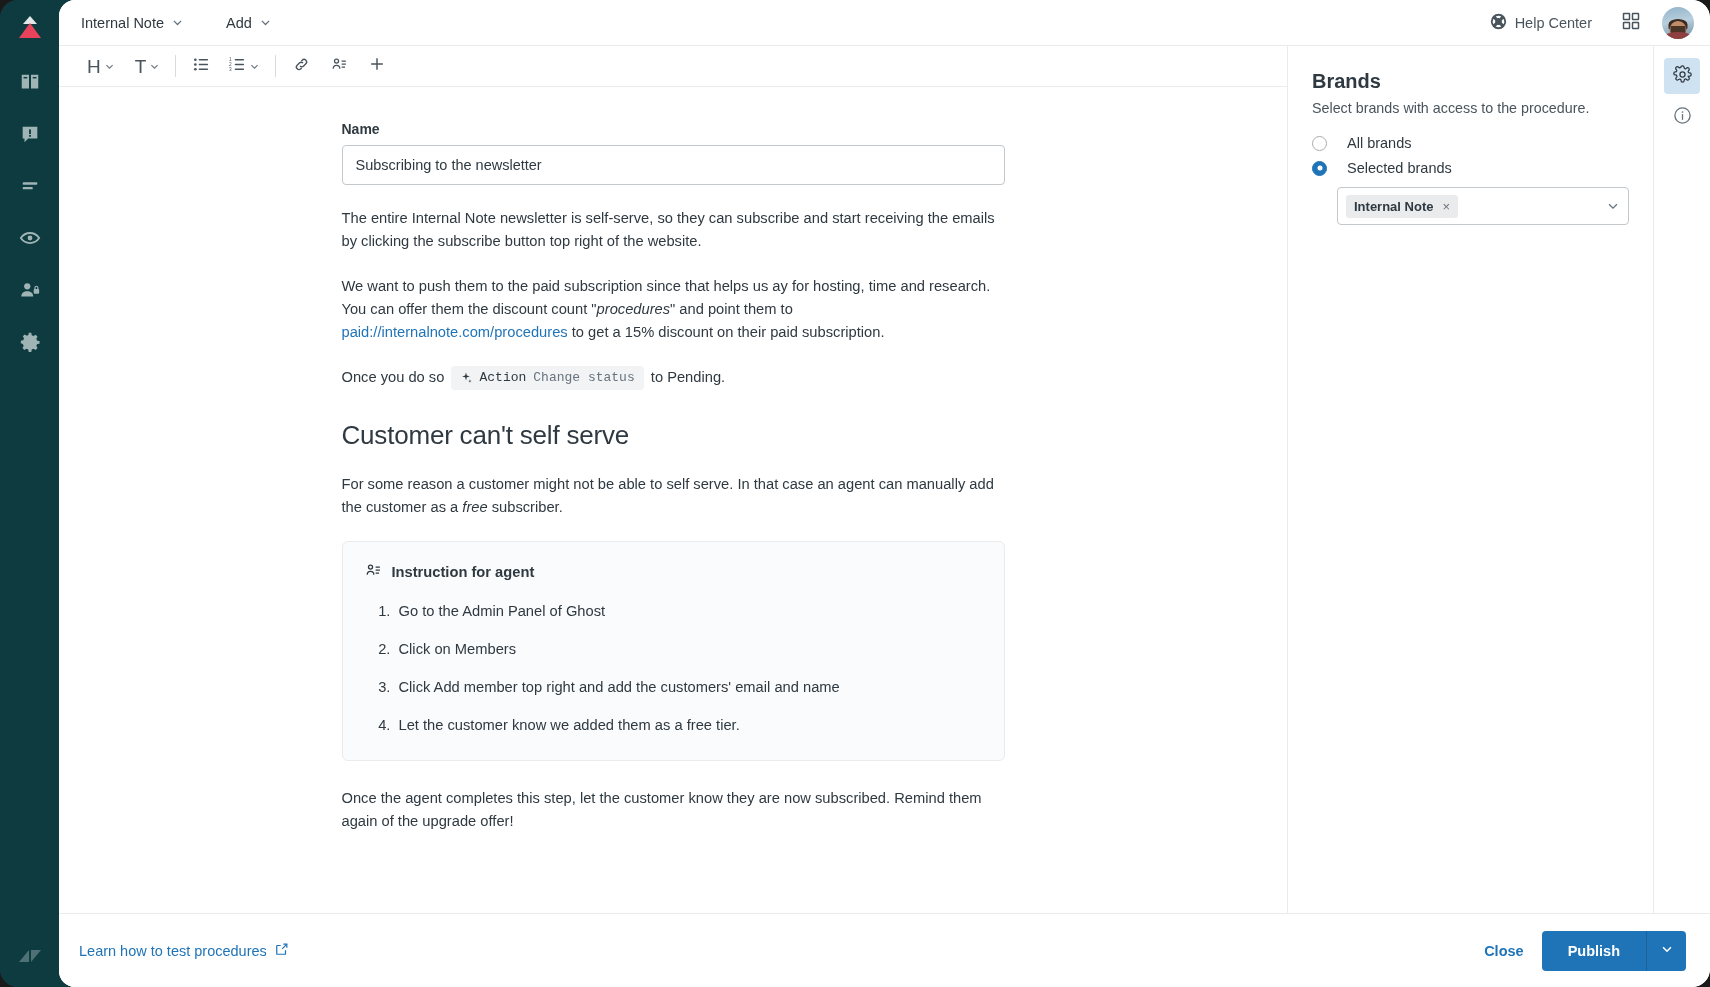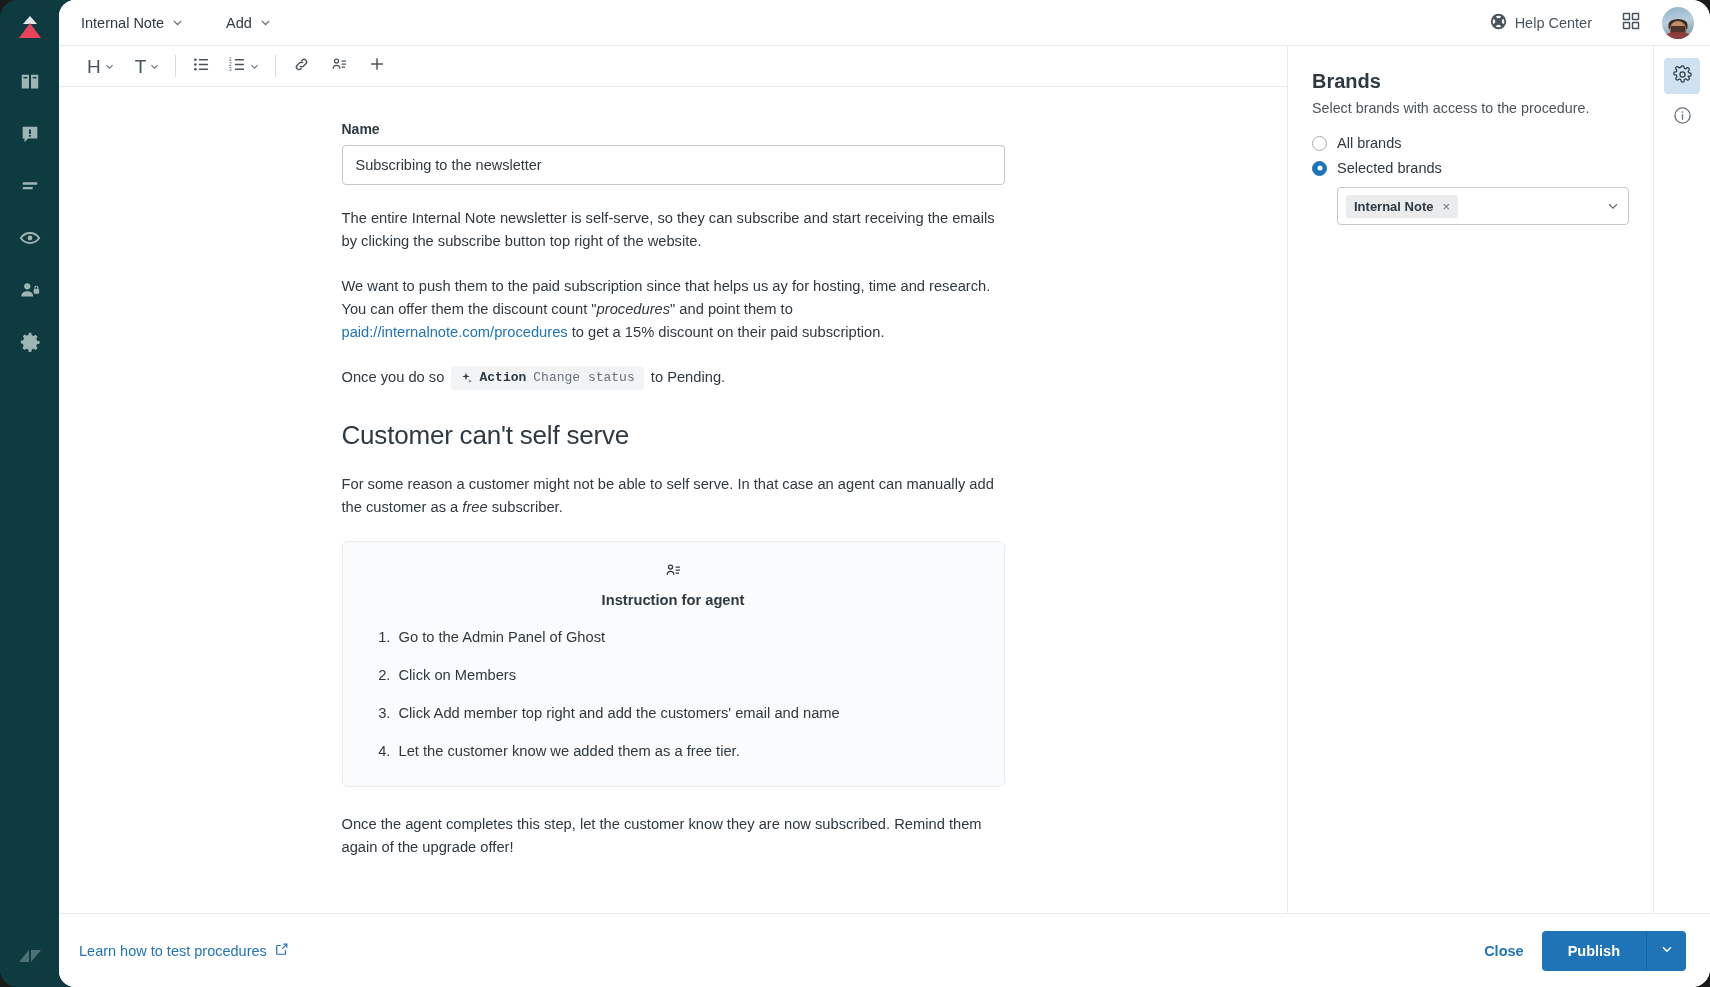--- a/index.html
+++ b/index.html
@@ -180,41 +180,41 @@
 
   .actionpill {
     display: inline-flex; align-items: center; gap: 7px;
     background: #f1f3f5; border-radius: 4px;
     padding: 2px 9px; vertical-align: middle;
     margin: 0 3px;
   }
   .actionpill .star { color: #2f3941; display: inline-flex; }
   .actionpill .alabel {
     font-family: "Liberation Mono", monospace;
-    font-size: 13px; font-weight: bold; color: #2f3941;
+    font-size: 13px; font-weight: normal; color: #2f3941;
   }
   .actionpill .aval {
     font-family: "Liberation Mono", monospace;
     font-size: 13px; color: #68737d;
   }
 
   .h2 {
     font-size: 26px; font-weight: normal; color: #2f3941;
     margin-top: 30px; letter-spacing: -0.2px;
   }
 
   .instrbox {
     margin-top: 22px;
     border: 1px solid #e9ebed; border-radius: 6px;
     background: #fafbfc;
     padding: 20px 22px 24px 22px;
   }
   .instr-head {
     display: flex; align-items: center; gap: 10px;
-    font-size: 14.7px; font-weight: bold; color: #2f3941; flex-direction: column;
+    font-size: 14.7px; font-weight: bold; color: #2f3941;
   }
   .instrbox ol {
     margin: 18px 0 0 30px;
     font-size: 14.7px; color: #2f3941;
   }
   .instrbox ol li { margin-bottom: 16px; line-height: 1.5; padding-left: 4px; }
   .instrbox ol li:last-child { margin-bottom: 0; }
 
   
   .settings {
@@ -233,21 +233,21 @@
     width: 15px; height: 15px; border-radius: 50%;
     border: 1px solid #a9acad; background: #fff;
     flex: 0 0 15px; position: relative;
   }
   .radio.on { border-color: #1f73b7; background: #1f73b7; }
   .radio.on::after {
     content: ""; position: absolute; left: 50%; top: 50%;
     transform: translate(-50%,-50%);
     width: 5px; height: 5px; border-radius: 50%; background: #fff;
   }
-  .radio-label { font-size: 14.5px; color: #2f3941; }
+  .radio-label { font-size: 14.5px; color: #2f3941; margin-left: 10px; }
 
   .multiselect {
     margin-left: 25px; margin-top: 11px;
     border: 1px solid #c2c8cc; border-radius: 4px;
     min-height: 38px; display: flex; align-items: center;
     padding: 5px 8px; gap: 6px; background: #fff; cursor: pointer;
   }
   .tag {
     display: flex; align-items: center; gap: 9px;
     background: #e9ebed; border-radius: 3px;

